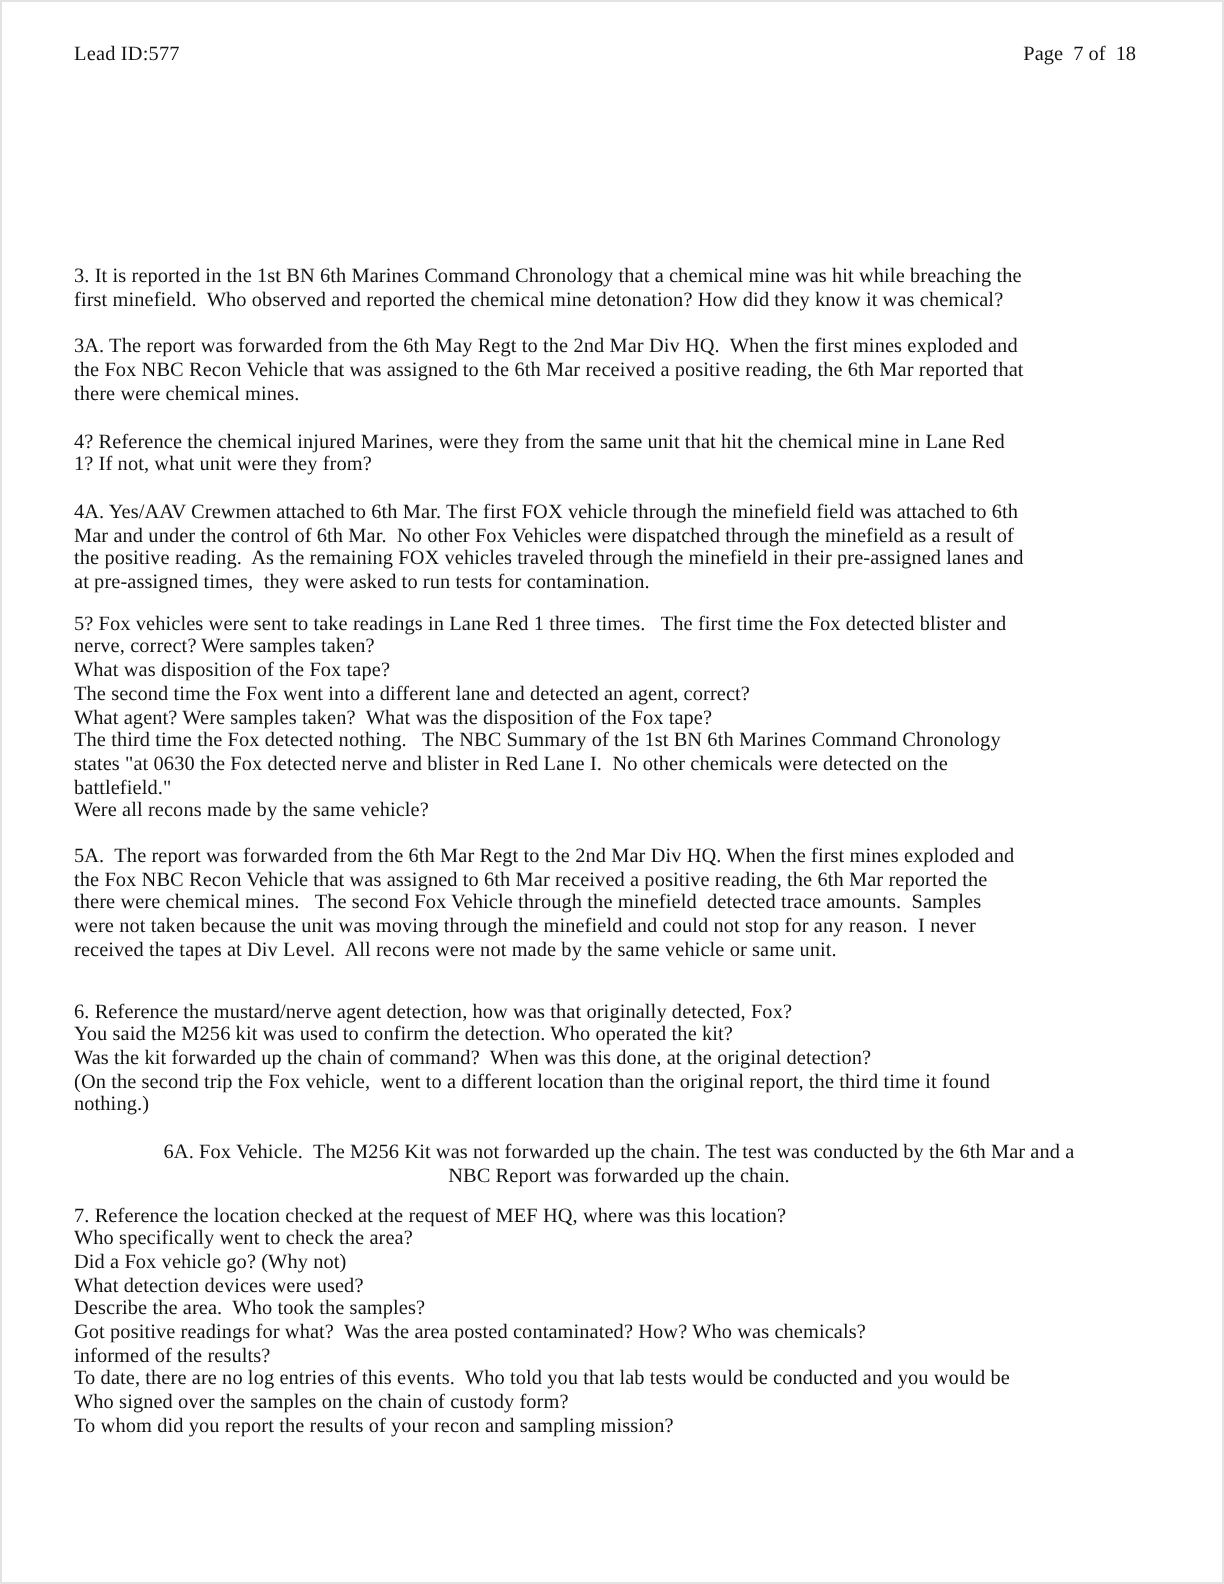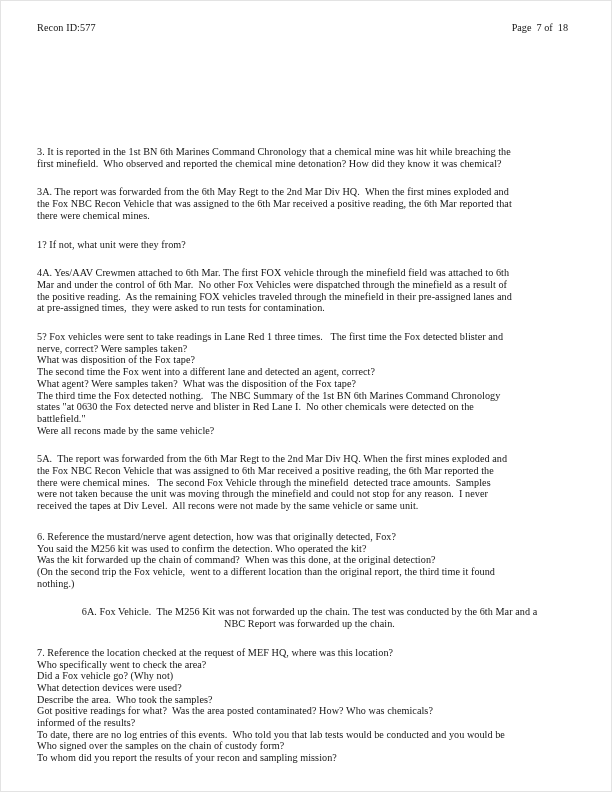--- a/index.html
+++ b/index.html
@@ -33,56 +33,57 @@
   .page-header .page-info span {
     white-space: pre;
   }
   .doc-body {
     position: absolute;
     top: 129px;
     left: 37px;
     width: 545px;
   }
   .para {
-    margin: 17px 0 12px 0;
+    margin: 4px 0 12px 0;
   }
   .para .line {
     font-size: 10.2px;
     line-height: 11.7px;
     white-space: pre;
     letter-spacing: 0.05px;
   }
   
   .para-4A  { margin-bottom: 9px; }
   .para-5Q  { margin-bottom: 11px; }
   .para-5A  { margin-bottom: 19px; }
   .para-6A  { margin-bottom: 8px; text-align: center; }
 </style>
 </head>
 <body>
 
 <div class="page">
 
   <div class="page-header">
-    <span class="lead-id">Recon ID:577</span>
+    <span class="lead-id">Lead ID:577</span>
     <span class="page-info"><span>Page</span><span>&nbsp;&nbsp;</span><span>7</span><span>&nbsp;</span><span>of</span><span>&nbsp;&nbsp;</span><span>18</span></span>
   </div>
 
   <div class="doc-body" id="doc-body">
 
   <div class="para para-3">
         <div class="line">3. It is reported in the 1st BN 6th Marines Command Chronology that a chemical mine was hit while breaching the</div>
         <div class="line">first minefield.  Who observed and reported the chemical mine detonation? How did they know it was chemical?</div>
       </div>
       <div class="para para-3A">
         <div class="line">3A. The report was forwarded from the 6th May Regt to the 2nd Mar Div HQ.  When the first mines exploded and</div>
         <div class="line">the Fox NBC Recon Vehicle that was assigned to the 6th Mar received a positive reading, the 6th Mar reported that</div>
         <div class="line">there were chemical mines.</div>
       </div>
       <div class="para para-4Q">
+        <div class="line">4? Reference the chemical injured Marines, were they from the same unit that hit the chemical mine in Lane Red</div>
         <div class="line">1? If not, what unit were they from?</div>
       </div>
       <div class="para para-4A">
         <div class="line">4A. Yes/AAV Crewmen attached to 6th Mar. The first FOX vehicle through the minefield field was attached to 6th</div>
         <div class="line">Mar and under the control of 6th Mar.  No other Fox Vehicles were dispatched through the minefield as a result of</div>
         <div class="line">the positive reading.  As the remaining FOX vehicles traveled through the minefield in their pre-assigned lanes and</div>
         <div class="line">at pre-assigned times,  they were asked to run tests for contamination.</div>
       </div>
       <div class="para para-5Q">
         <div class="line">5? Fox vehicles were sent to take readings in Lane Red 1 three times.   The first time the Fox detected blister and</div>

